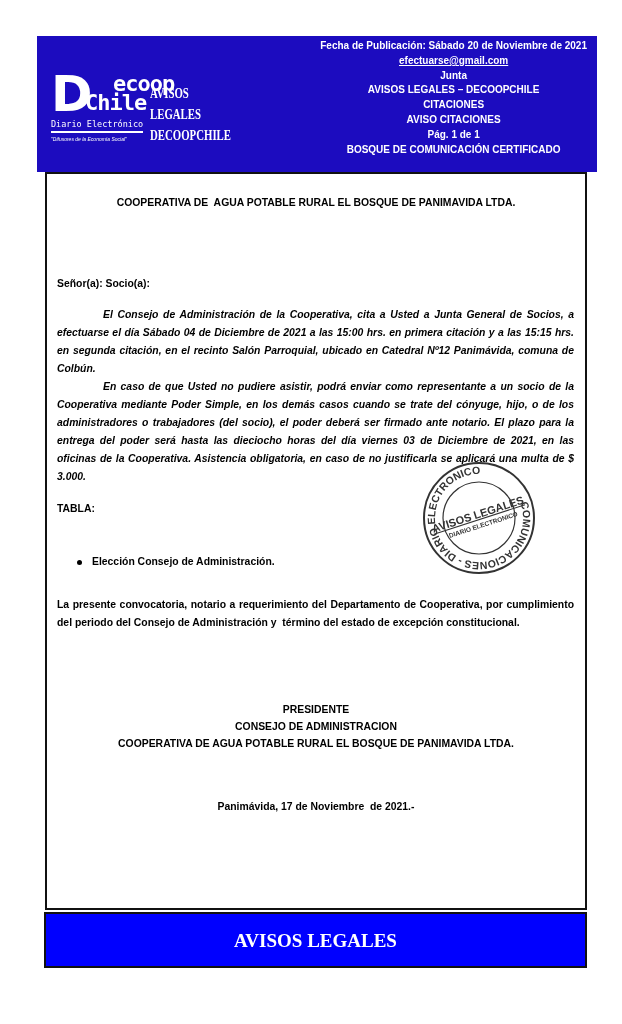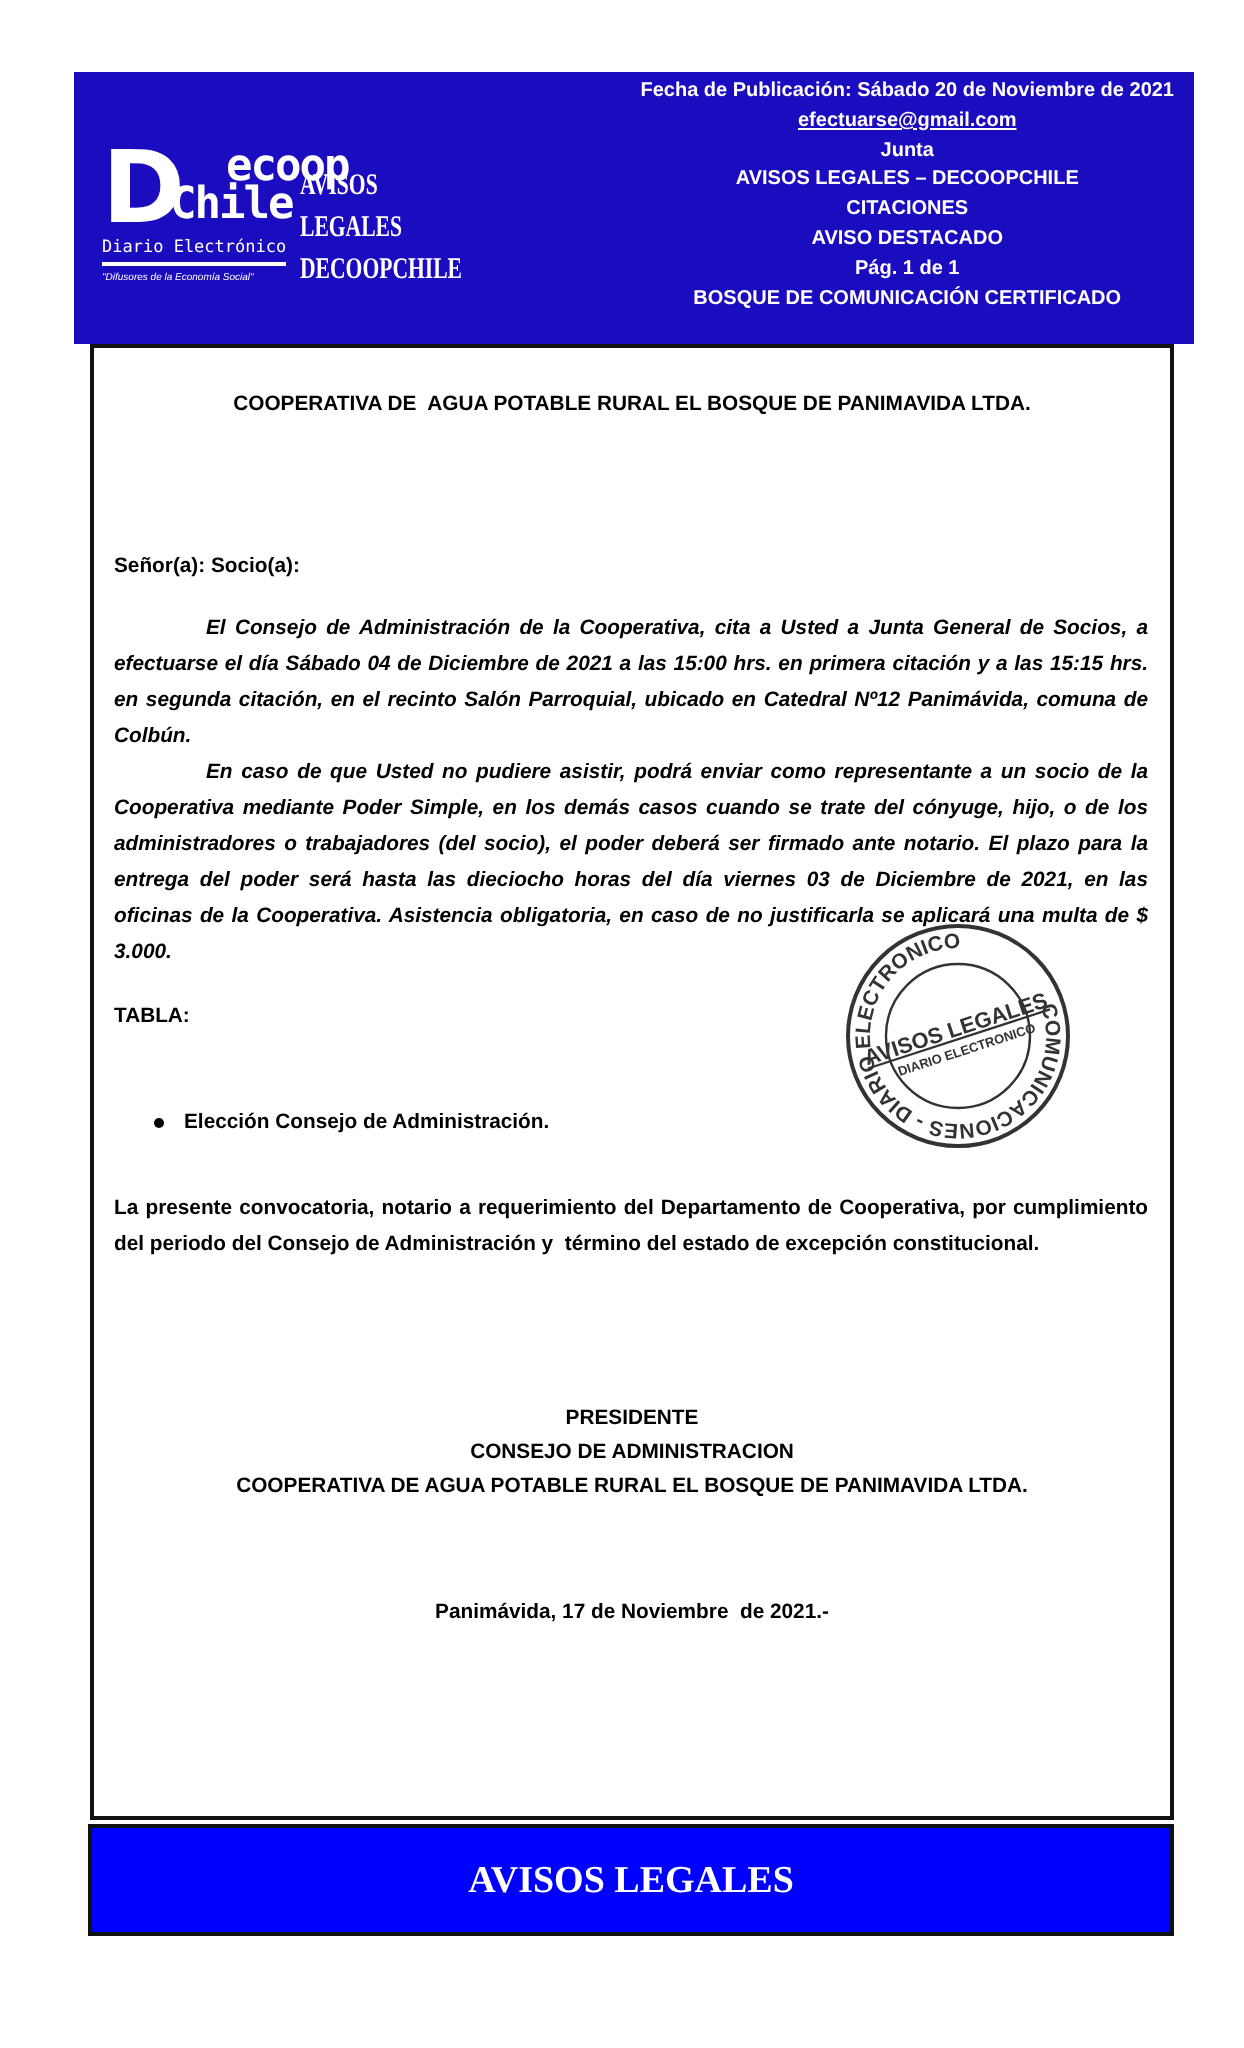--- a/index.html
+++ b/index.html
@@ -42,21 +42,21 @@
     <div>AVISOS</div>
     <div>LEGALES</div>
     <div>DECOOPCHILE</div>
   </div>
   <div class="meta">
     <div>Fecha de Publicación: Sábado 20 de Noviembre de 2021</div>
     <div class="email">efectuarse@gmail.com</div>
     <div>Junta</div>
     <div>AVISOS LEGALES – DECOOPCHILE</div>
     <div>CITACIONES</div>
-    <div>AVISO DESTACADO</div>
+    <div>AVISO CITACIONES</div>
     <div>Pág. 1 de 1</div>
     <div>BOSQUE DE COMUNICACIÓN CERTIFICADO</div>
   </div>
 </div>
 
 <div class="doc">
   <div class="blk center" style="top:20px; line-height:17px;">
     <div style="white-space:pre;">COOPERATIVA DE  AGUA POTABLE RURAL EL BOSQUE DE PANIMAVIDA LTDA.</div>
   </div>
   <div class="p" style="top:101px;">Señor(a): Socio(a):</div>

